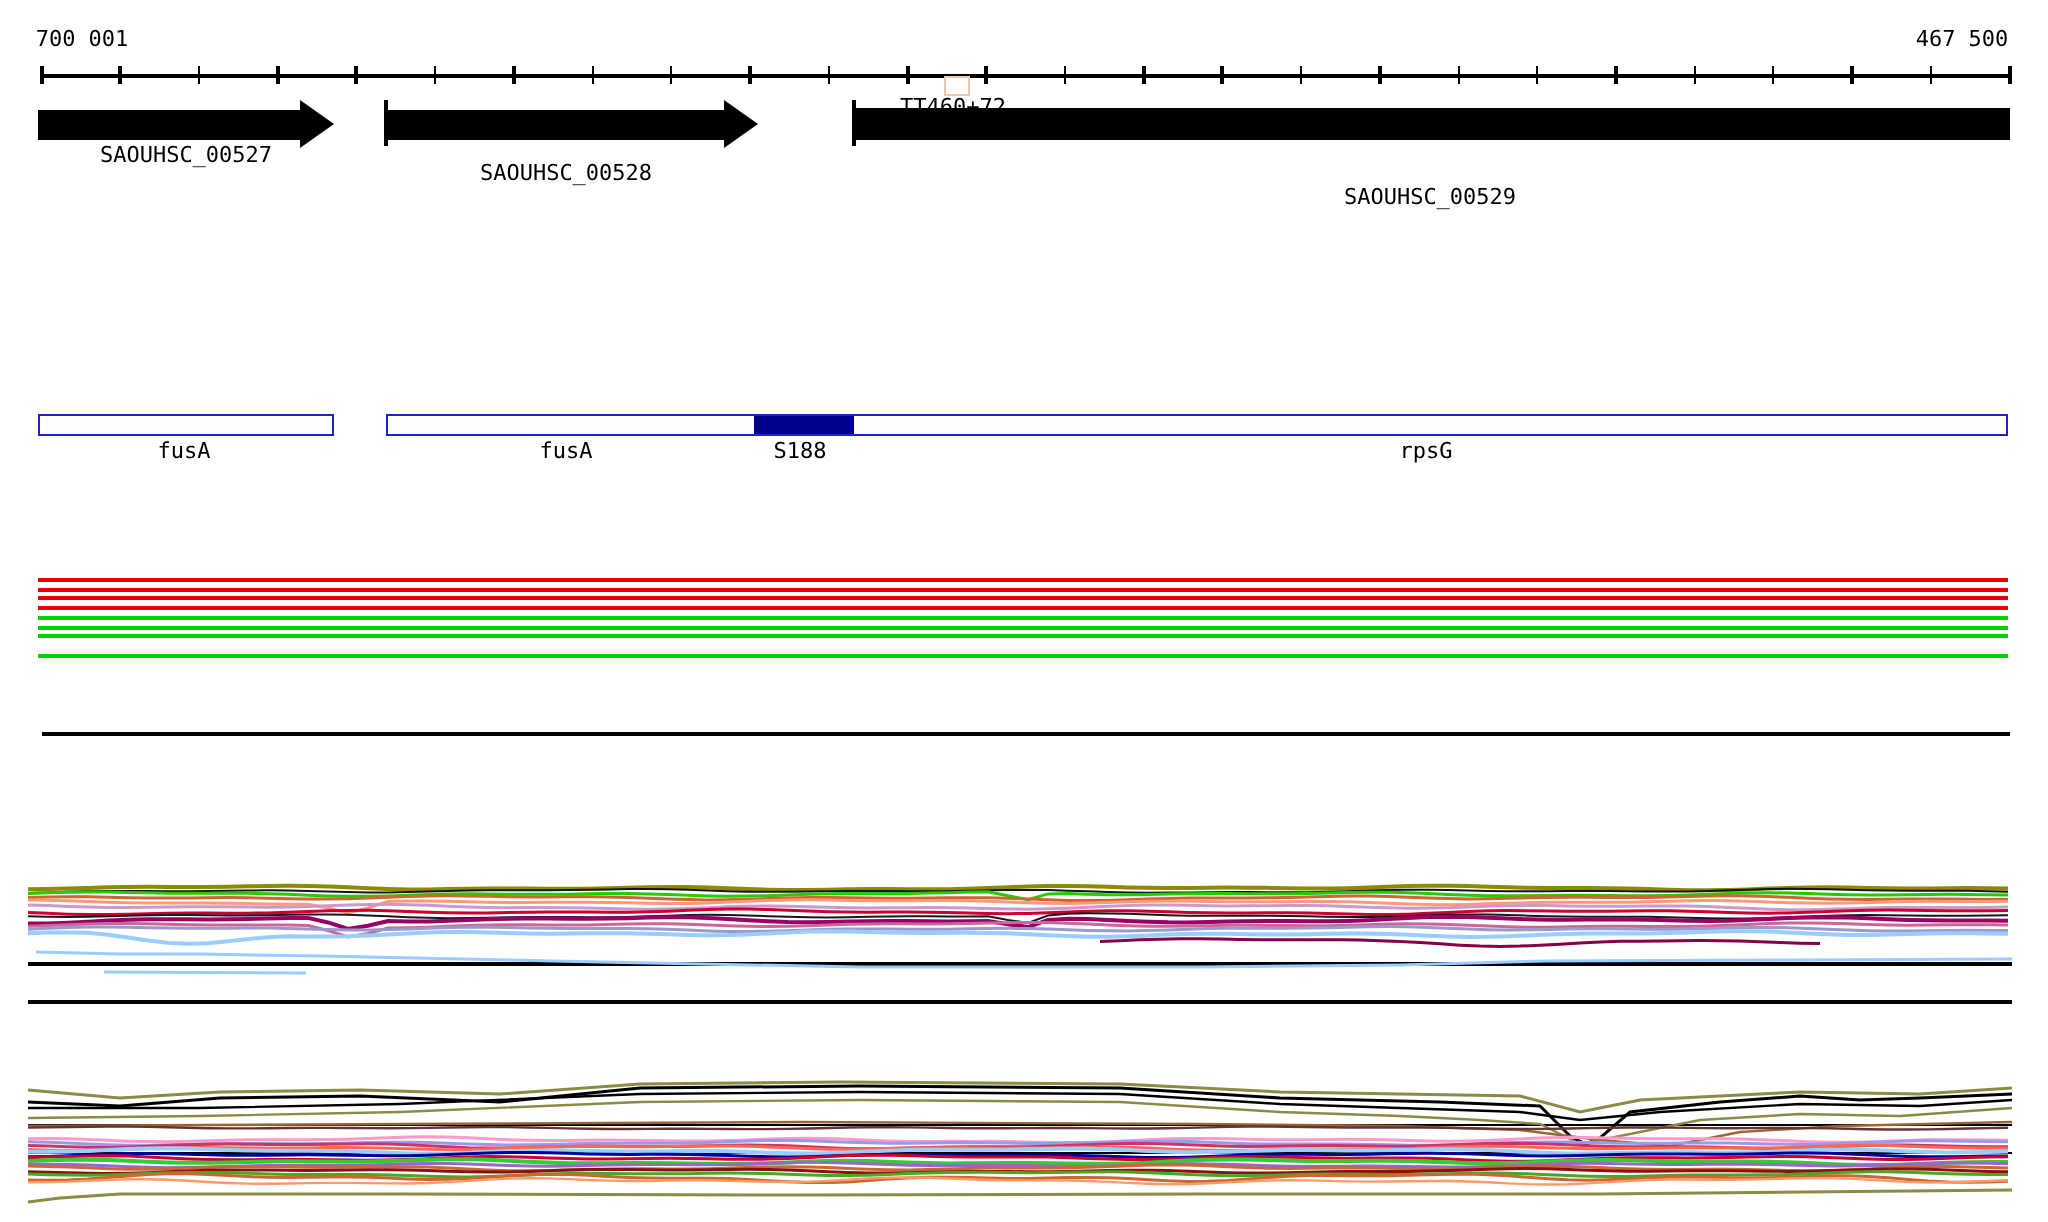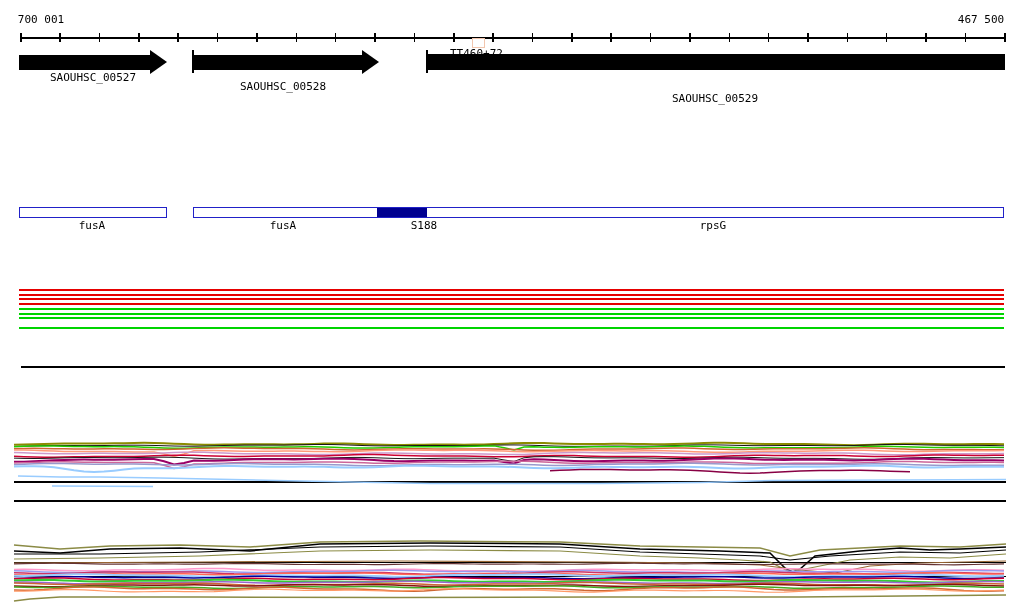--- a/index.html
+++ b/index.html
@@ -75,21 +75,21 @@
       <div class="gene-body" style="left: 427px; top: 54px; width: 578px; height: 16px; z-index: 2;"></div>
       <div class="glabel" style="left: 715px; top: 92px; z-index: 3;">SAOUHSC_00529</div>
     </div>
 
   <div id="cds-row">
       <div class="cds-box" style="left: 19px; top: 207px; width: 148px; height: 11px;"></div>
       <div class="cds-box" style="left: 193px; top: 207px; width: 811px; height: 11px;"></div>
       <div class="cds-sub" style="left: 377px; top: 208px; width: 50px; height: 9px;"></div>
       <div class="glabel" style="left: 92px; top: 219px;">fusA</div>
       <div class="glabel" style="left: 283px; top: 219px;">fusA</div>
-      <div class="glabel" style="left: 424px; top: 219px;">S188</div>
+      <div class="glabel" style="left: 400px; top: 219px;">S188</div>
       <div class="glabel" style="left: 713px; top: 219px;">rpsG</div>
     </div>
 
   <div id="graph-lines">
       <div class="hline" style="left: 19px; top: 289px; width: 985px; height: 2px; background: rgb(230, 0, 0);"></div>
       <div class="hline" style="left: 19px; top: 293.5px; width: 985px; height: 2px; background: rgb(230, 0, 0);"></div>
       <div class="hline" style="left: 19px; top: 298px; width: 985px; height: 2px; background: rgb(230, 0, 0);"></div>
       <div class="hline" style="left: 19px; top: 302.5px; width: 985px; height: 2px; background: rgb(230, 0, 0);"></div>
       <div class="hline" style="left: 19px; top: 308px; width: 985px; height: 2px; background: rgb(0, 212, 0);"></div>
       <div class="hline" style="left: 19px; top: 312.5px; width: 985px; height: 2px; background: rgb(0, 212, 0);"></div>

